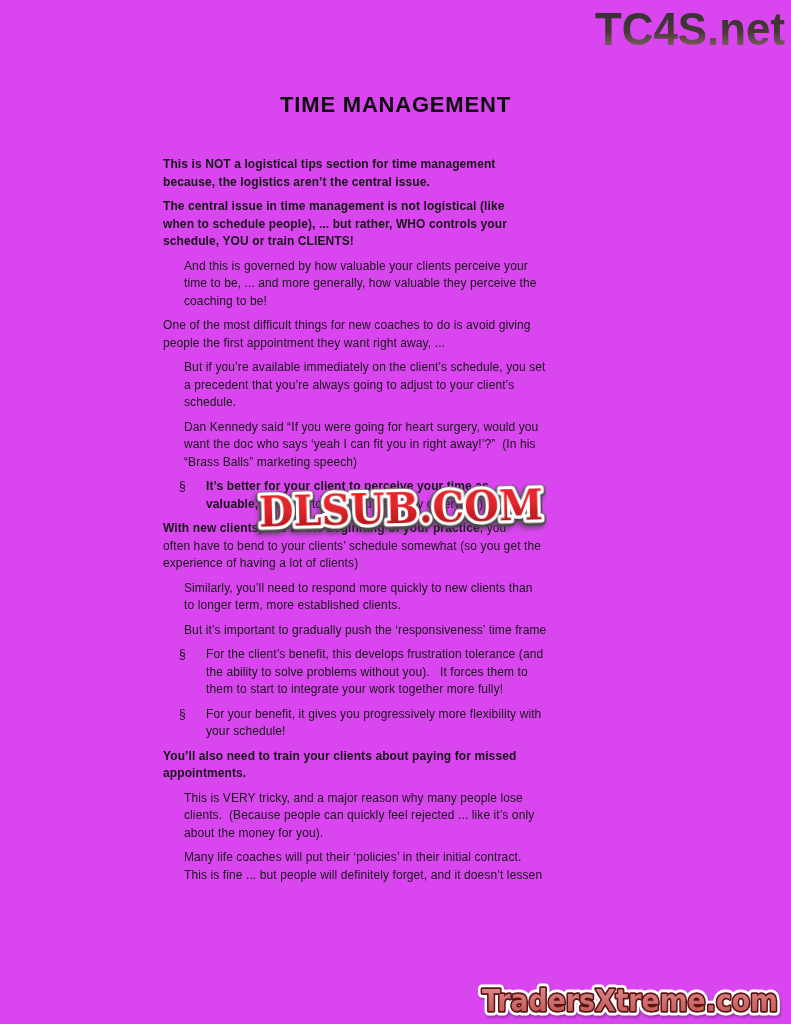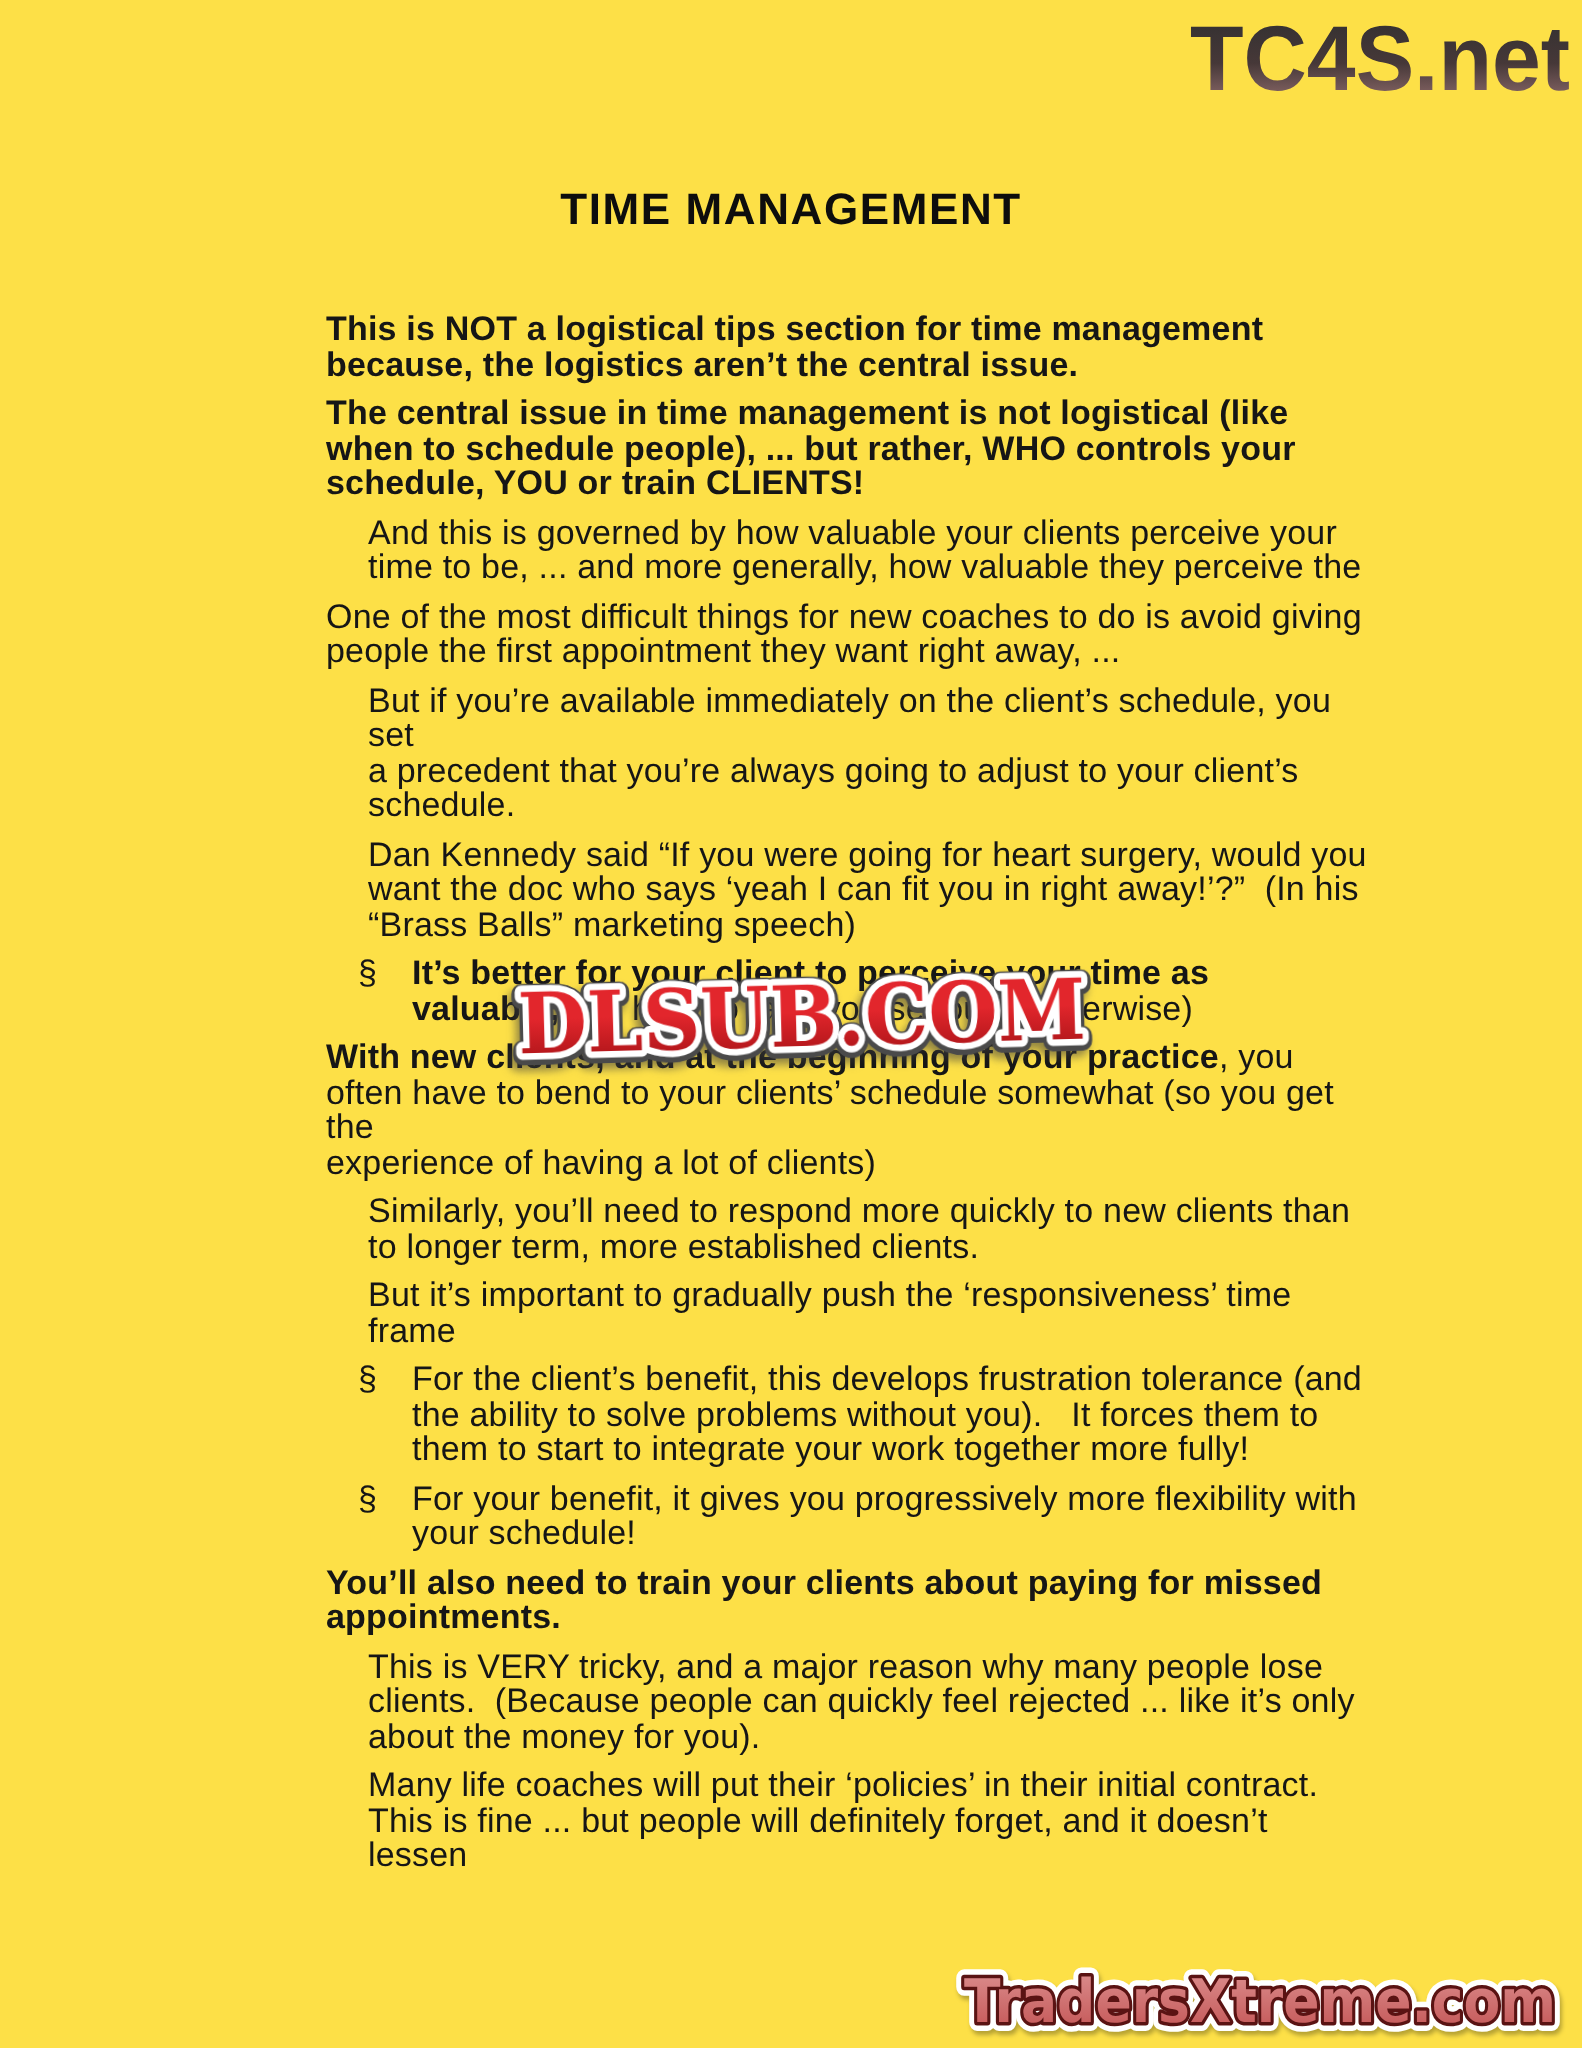--- a/index.html
+++ b/index.html
@@ -1,30 +1,30 @@
 <!DOCTYPE html>
 <html><head>
 <meta charset="utf-8">
 <style>
   html,body { margin:0; padding:0; background:#e8e8e8; }
   .page {
     position:relative; width:791px; height:1024px; margin:0 auto;
-    background:#fde047; overflow:hidden;
+    background:#d946ef; overflow:hidden;
     font-family:"Liberation Sans", sans-serif;
   }
   
   .title {
     position:absolute; top:92px; left:0; width:100%;
     text-align:center; font-weight:bold; font-size:22px;
     letter-spacing:0.8px; color:#0d0d0d;
   }
   
   .doc {
     position:absolute; left:163px; top:156px; width:522px;
-    color:#161616; font-size:17px; line-height:17.5px; letter-spacing:0.1px;
+    color:#161616; font-size:12px; line-height:17.5px; letter-spacing:0.1px;
     z-index:1;
   }
   .para { margin:0 0 7px 0; }
   .para.indent { margin-left:21px; }
   .para.bulleted { display:flex; margin-left:16px; }
   .bullet { flex:0 0 27px; width:27px; }
   .line { white-space:pre-wrap; }
   .b { font-weight:bold; }
   
   .wm-tc4s { position:absolute; top:2px; right:3px; z-index:6; }
@@ -69,20 +69,21 @@
         <div>
           <div class="line"><span class="b">The central issue in time management is not logistical (like</span></div>
           <div class="line"><span class="b">when to schedule people), ... but rather, WHO controls your</span></div>
           <div class="line"><span class="b">schedule, YOU or train CLIENTS!</span></div>
         </div>
       </div>
       <div class="para indent">
         <div>
           <div class="line"><span>And this is governed by how valuable your clients perceive your</span></div>
           <div class="line"><span>time to be, ... and more generally, how valuable they perceive the</span></div>
+          <div class="line"><span>coaching to be!</span></div>
         </div>
       </div>
       <div class="para">
         <div>
           <div class="line"><span>One of the most difficult things for new coaches to do is avoid giving</span></div>
           <div class="line"><span>people the first appointment they want right away, ...</span></div>
         </div>
       </div>
       <div class="para indent">
         <div>

